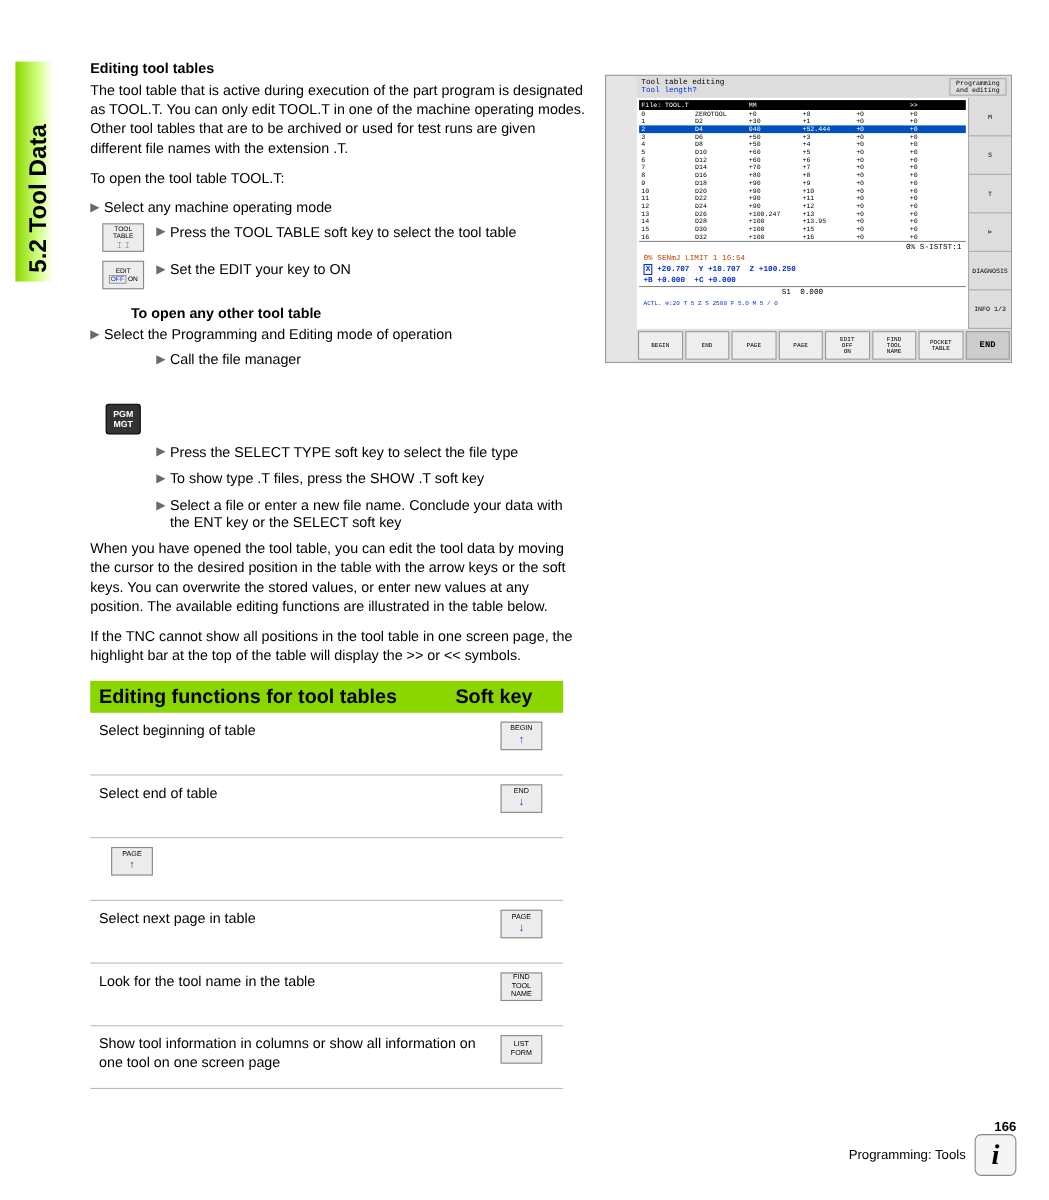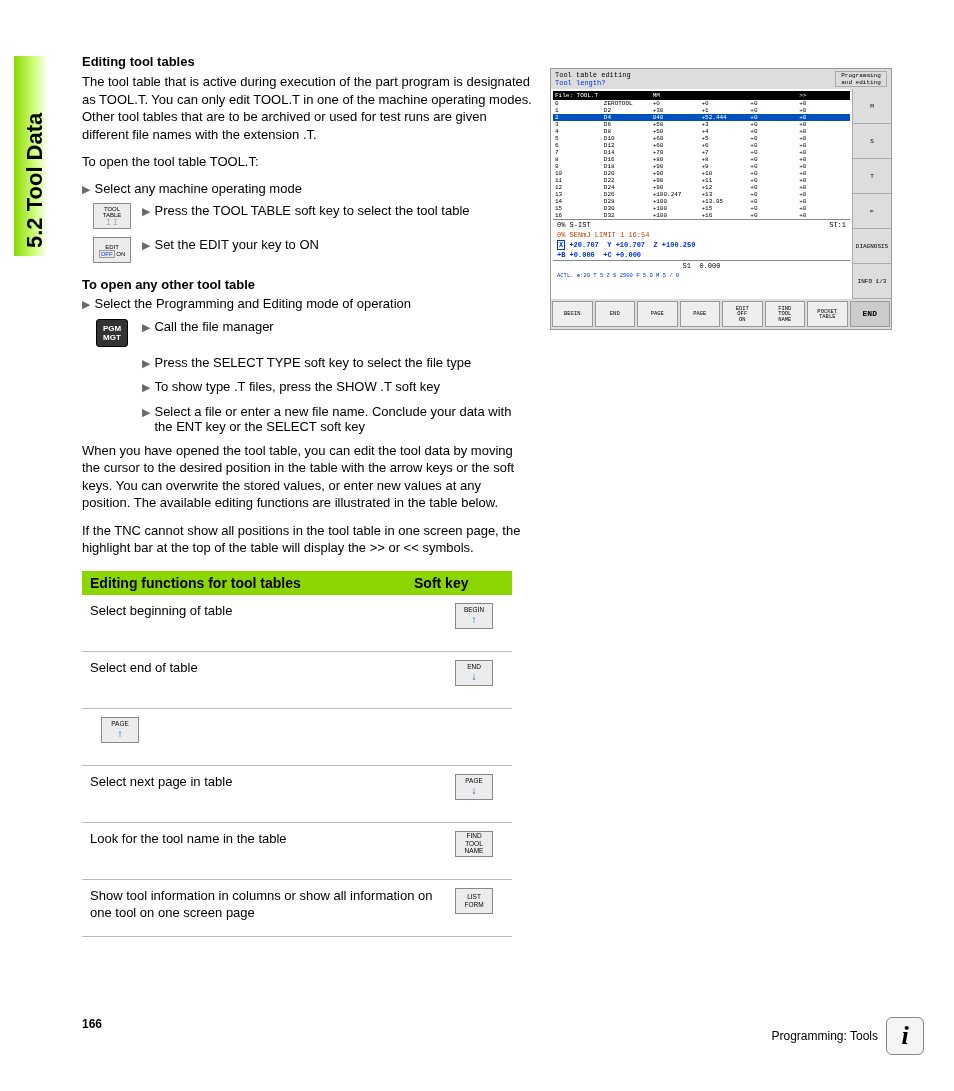--- a/index.html
+++ b/index.html
@@ -92,31 +92,31 @@
   }
   .softkey-pgm {
     background: #333;
     color: #fff;
     border: 1px solid #000;
     border-radius: 3px;
     width: 30px;
     height: 26px;
     font-size: 8px;
     font-weight: bold;
-    display:flex;flex-direction:column;align-items:center;justify-content:center;
+    display:flex;flex-direction:column;align-items:center;justify-content:center;margin-top:48px;
   }
   .table-wrap {
     margin-top: 14px;
     width: 430px;
   }
   .thead {
     background: #8cd600;
     display: flex;
     font-weight: bold;
-    font-size: 14px;
+    font-size: 18px;
     padding: 4px 8px;
   }
   .th1 { flex: 1; }
   .th2 { width: 90px; }
   .trow {
     display: flex;
     border-bottom: 1px solid #bbb;
     padding: 8px 8px 10px 8px;
     align-items: flex-start;
     min-height: 38px;
@@ -138,20 +138,21 @@
   .screenshot {
     position: absolute;
     left: 550px;
     top: 68px;
     width: 340px;
     height: 260px;
     border: 1px solid #999;
     background: #e5e5e5;
     font-family: "Courier New", monospace;
     font-size: 7px;
+    padding-left: 28px;
   }
   .scr-title {
     background: #ddd;
     padding: 2px 4px;
     display:flex;
     justify-content:space-between;
   }
   .scr-body {
     display:flex;
     height: 210px;
@@ -163,27 +164,28 @@
   .scr-table-head span { flex:1; }
   .scr-row { display:flex; font-size:6px; padding:0 2px; }
   .scr-row span { flex:1; }
   .scr-status { padding:1px 4px; }
   .scr-coord { color:#0030e0; padding:1px 4px; font-weight:bold; }
   .scr-line { border-top:1px solid #888; }
   .scr-softrow { display:flex; height:30px; background:#ddd; }
   .scr-sk { flex:1; border:1px solid #999; margin:2px 1px; background:#eee; font-size:5.5px; display:flex;flex-direction:column;align-items:center;justify-content:center; line-height:1; }
   .footer {
     position: absolute;
-    bottom: 36px;
+    bottom: 22px;
     left: 82px;
     right: 30px;
     display:flex;
     justify-content:space-between;
-    align-items:flex-start;
+    align-items:flex-end;
     font-size:12px;
+    flex-direction:column;
   }
   .info-icon {
     width: 36px; height:36px;
     border:1px solid #888;
     border-radius:6px;
     background:#f5f5f5;
     font-family: Georgia, serif;
     font-size:26px;
     font-weight:bold;
     font-style: italic;
@@ -230,21 +232,21 @@
         <span>EDIT</span>
         <span><span class="off">OFF</span>&nbsp;<span>ON</span></span>
       </div>
     </div>
     <div class="indent-text">
       <span class="tri">▶</span>
       <span>Set the EDIT your key to ON</span>
     </div>
   </div>
 
-  <h4 style="margin-top:14px;">To open any other tool table</h4>
+  <h4 style="margin-top:14px;margin-left:37px;">To open any other tool table</h4>
   <div class="bullet-row">
     <span class="tri">▶</span>
     <span>Select the Programming and Editing mode of operation</span>
   </div>
 
   <div class="indent-block">
     <div class="indent-icon">
       <div class="softkey-pgm">
         <span>PGM</span>
         <span>MGT</span>
@@ -494,21 +496,21 @@
           <div class="scr-row">
             <span>16</span>
             <span>D32</span>
             <span>+100</span>
             <span>+16</span>
             <span>+0</span>
             <span>+0</span>
           </div>
         </div>
       <div class="scr-line"></div>
-      <div class="scr-status" style="display:flex;justify-content:space-between;">
+      <div class="scr-status" style="display:flex;justify-content:flex-end;">
         <span>0% S-IST</span>
           <span>ST:1</span>
       </div>
       <div class="scr-status" style="color:#c04000;">0% SENmJ LIMIT 1 16:54</div>
       <div class="scr-coord">
         <span style="border:1px solid #0030e0;padding:0 1px;">X</span> <span>+20.707</span>
         &nbsp;<span>Y</span> <span>+10.707</span>
         &nbsp;<span>Z</span> <span>+100.250</span>
       </div>
       <div class="scr-coord">

